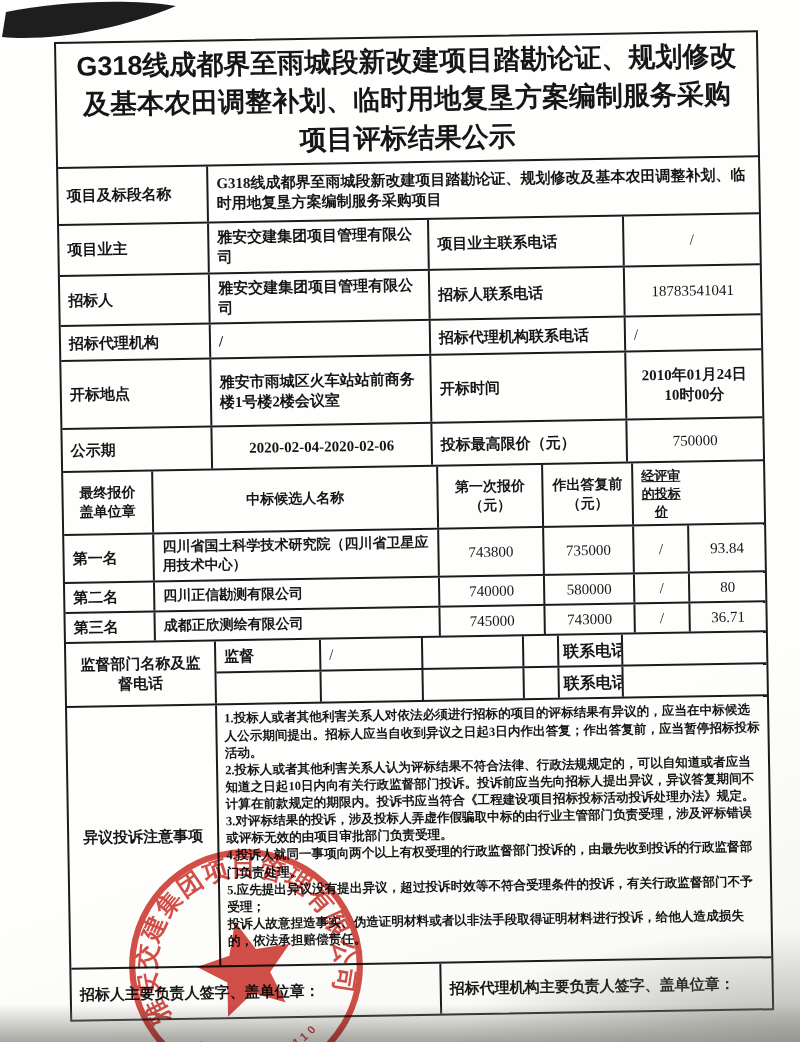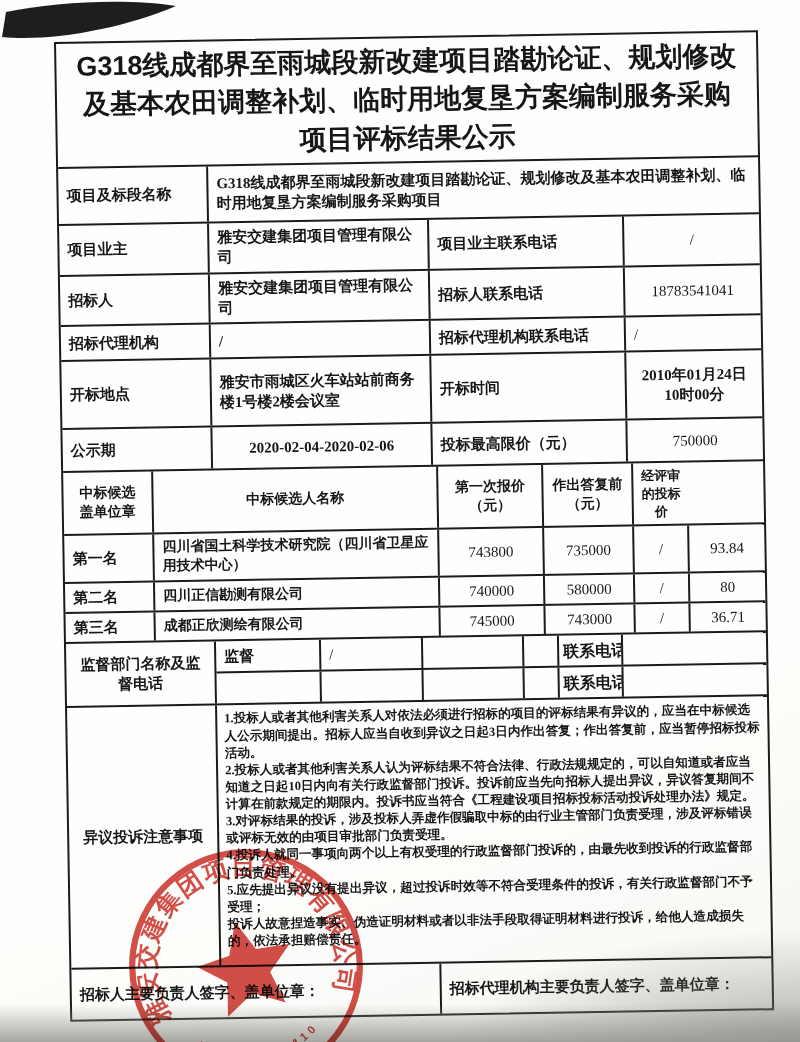--- a/index.html
+++ b/index.html
@@ -34,21 +34,21 @@
        justify-content:center; font-size:15px; font-weight:600; line-height:1.35; }
   .c:last-child { border-right:none; }
   .ctr { align-items:center; text-align:center; }
   .num { font-weight:400; font-family:"Liberation Serif", serif; }
 
   .title-box { min-height:120px; align-items:center; justify-content:center; flex-direction:column;
     font-family:"Liberation Sans", sans-serif; font-weight:700; font-size:27px; line-height:1.42;
     display:flex; text-align:center; padding:4px; }
 
   .hdr { font-size:14px; }
-  .small { font-size:13px; }
+  .small { font-size:13px;text-decoration:underline; }
   .objection-items { font-size:12.6px; font-weight:600; line-height:1.36; padding:5px 7px; }
   .objection-items div { margin:0; }
 
   .phone-clip { overflow:hidden; white-space:nowrap; font-size:16px; padding:2px 0 2px 4px; }
 
   .sub-col { display:flex; flex-direction:column; width:550px; }
   .sub-row { display:flex; flex:1; }
   .sub-row:first-child { border-bottom:2px solid #1b1b1b; }
 
   
@@ -109,21 +109,21 @@
 
     <div class="row" style="min-height:43px">
       <div class="c" style="width:150px">公示期</div>
       <div class="c ctr num" style="width:220px;font-weight:600">2020-02-04-2020-02-06</div>
       <div class="c" style="width:195px">投标最高限价（元）</div>
       <div class="c ctr num" style="width:135px">750000</div>
     </div>
 
     <div class="row" style="min-height:62px">
       <div class="c ctr hdr" style="width:90px">
-        <div>中标候选</div>
+        <div>最终报价</div>
         <div>盖单位章</div>
       </div>
       <div class="c ctr hdr" style="width:285px">中标候选人名称</div>
       <div class="c ctr hdr" style="width:105px">
         <div>第一次报价</div>
         <div>（元）</div>
       </div>
       <div class="c ctr hdr" style="width:90px">
         <div>作出答复前</div>
         <div>（元）</div>

